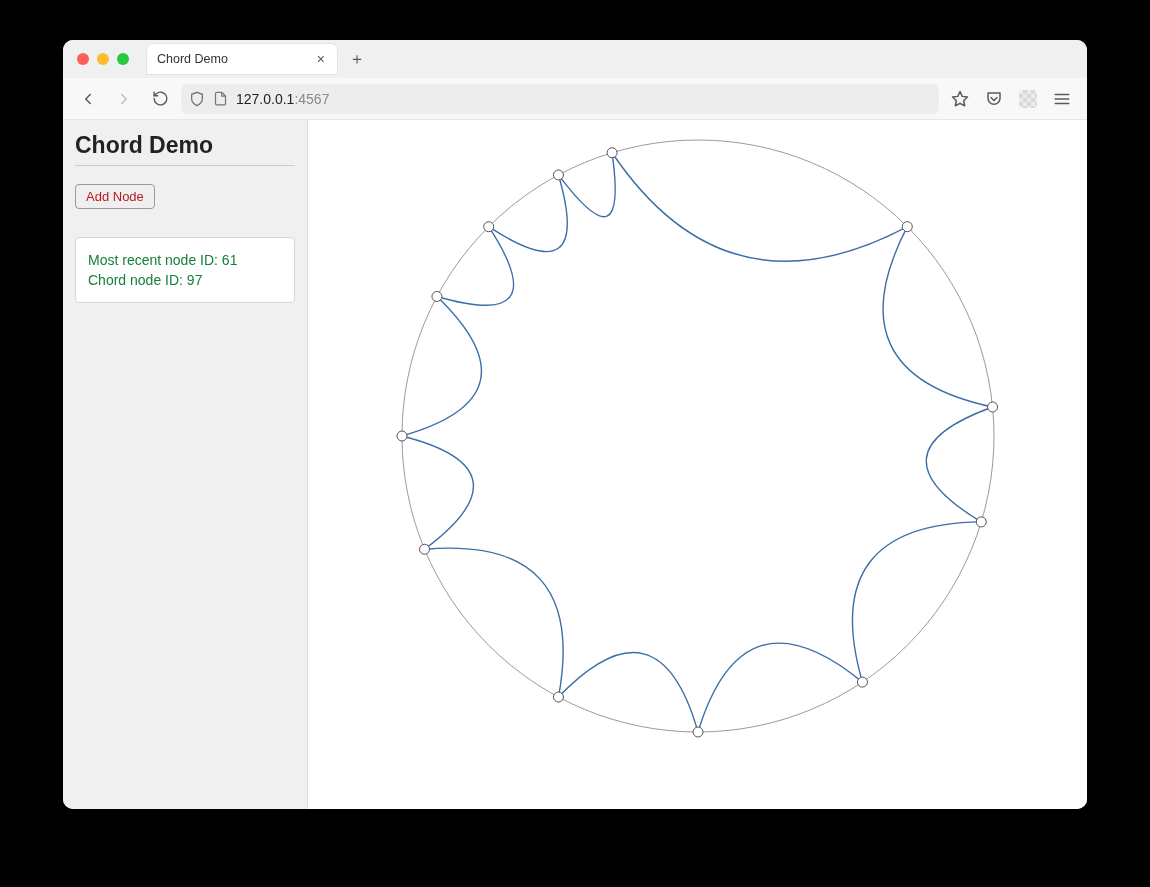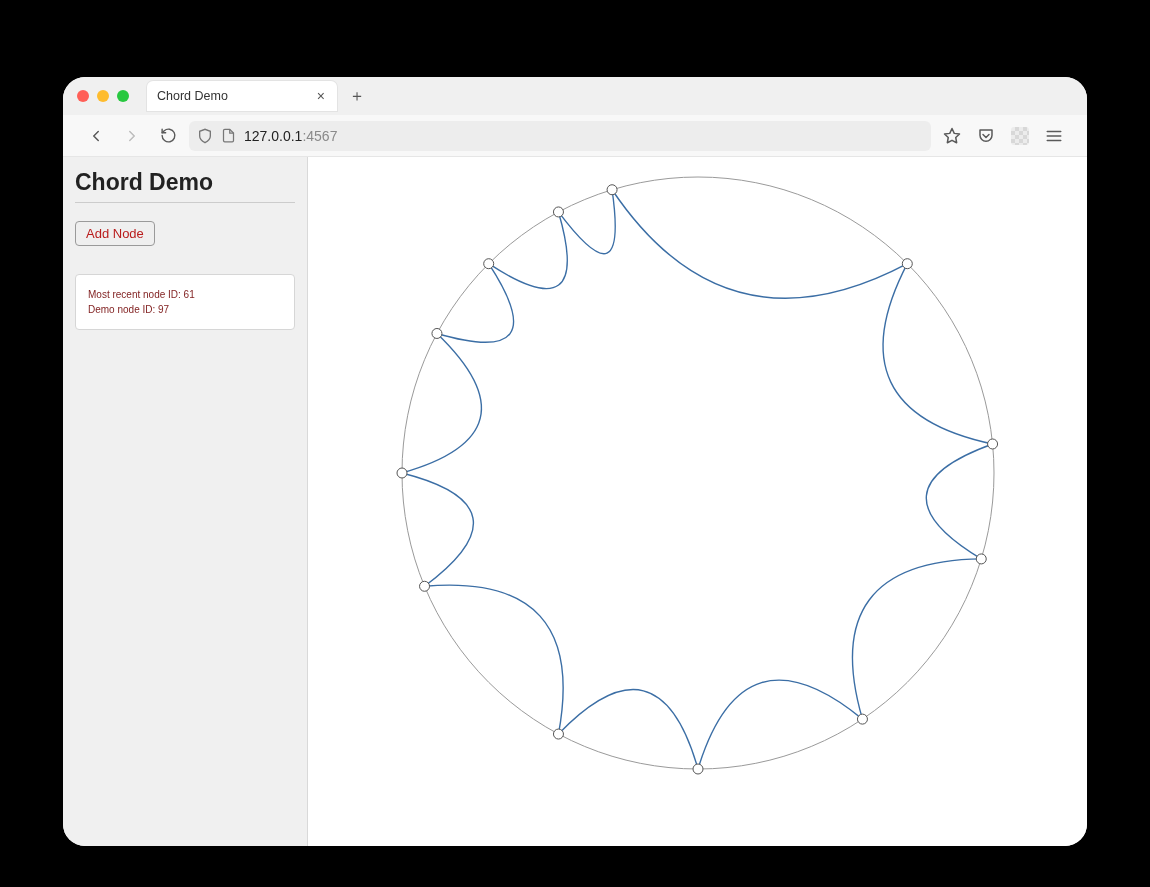--- a/index.html
+++ b/index.html
@@ -11,26 +11,25 @@
       overflow: hidden;
       position: relative;
     }
     .browser-window {
       position: absolute;
       left: 63px;
       top: 40px;
       width: 1024px;
       height: 769px;
       background: #fff;
-      border-radius: 22px;
+      border-radius: 10px;
       overflow: hidden;
       box-shadow: 0 10px 40px rgba(0,0,0,0.5);
       display: flex;
       flex-direction: column;
-      margin-top: 37px;
     }
     .titlebar {
       height: 38px;
       background: #f0f0f0;
       display: flex;
       align-items: center;
       padding: 0 14px;
       gap: 8px;
     }
     .traffic {
@@ -73,21 +72,21 @@
       display: flex; align-items: center; justify-content: center;
       color: #555; font-size: 16px;
       border-radius: 4px;
     }
     .toolbar {
       height: 42px;
       background: #f8f8f8;
       border-bottom: 1px solid #e6e6e6;
       display: flex;
       align-items: center;
-      padding: 0 18px;
+      padding: 0 10px;
       gap: 6px;
     }
     .tbtn {
       width: 30px; height: 30px;
       display: flex; align-items: center; justify-content: center;
       border-radius: 4px;
       color: #5a5a5a;
     }
     .tbtn.disabled { color: #bdbdbd; }
     .urlbar {
@@ -134,22 +133,22 @@
       border-radius: 4px;
       cursor: pointer;
       color: #b91c1c;
     }
     .card {
       margin-top: 28px;
       background: #fff;
       border: 1px solid #d6d6d6;
       border-radius: 4px;
       padding: 10px 12px;
-      font-size: 10px;
-      color: #7f1d1d;
+      font-size: 14px;
+      color: #15803d;
     }
     .card p { margin: 4px 0; }
     .viz {
       flex: 1;
       background: #fff;
       position: relative;
     }
     .viz svg {
       display: block;
     }
@@ -234,21 +233,21 @@
 
   <div class="content">
     <div class="sidebar">
       <h1>Chord Demo</h1>
       <button class="btn">Add Node</button>
       <div class="card">
         <p>
           <span>Most recent node ID: </span><span>61</span>
         </p>
         <p>
-          <span>Demo node ID: </span><span>97</span>
+          <span>Chord node ID: </span><span>97</span>
         </p>
       </div>
     </div>
     <div class="viz">
       <svg id="chord-svg" width="779" height="689">
           <circle cx="390" cy="316" r="296" fill="none" stroke="#9a9a9a" stroke-width="1"></circle>
           <path d="M 180.6963927687819 106.69639276878195 Q 249.26177229203057 211.6214165390264 128.95130575288692 176.4665658995047" fill="none" stroke="#3b6ea5" stroke-width="1.4"></path>
           <path d="M 128.95130575288692 176.4665658995047 Q 232.89486045061886 276.6472111638447 94 316.00000000000006" fill="none" stroke="#3b6ea5" stroke-width="1.4"></path>
           <path d="M 94 316.00000000000006 Q 224.49826321571658 348.9203422692069 116.53165837665921 429.2742959800667" fill="none" stroke="#3b6ea5" stroke-width="1.4"></path>
           <path d="M 116.53165837665921 429.2742959800667 Q 280.6190609606403 415.13710444297965 250.46656589950467 577.0486942471131" fill="none" stroke="#3b6ea5" stroke-width="1.4"></path>

